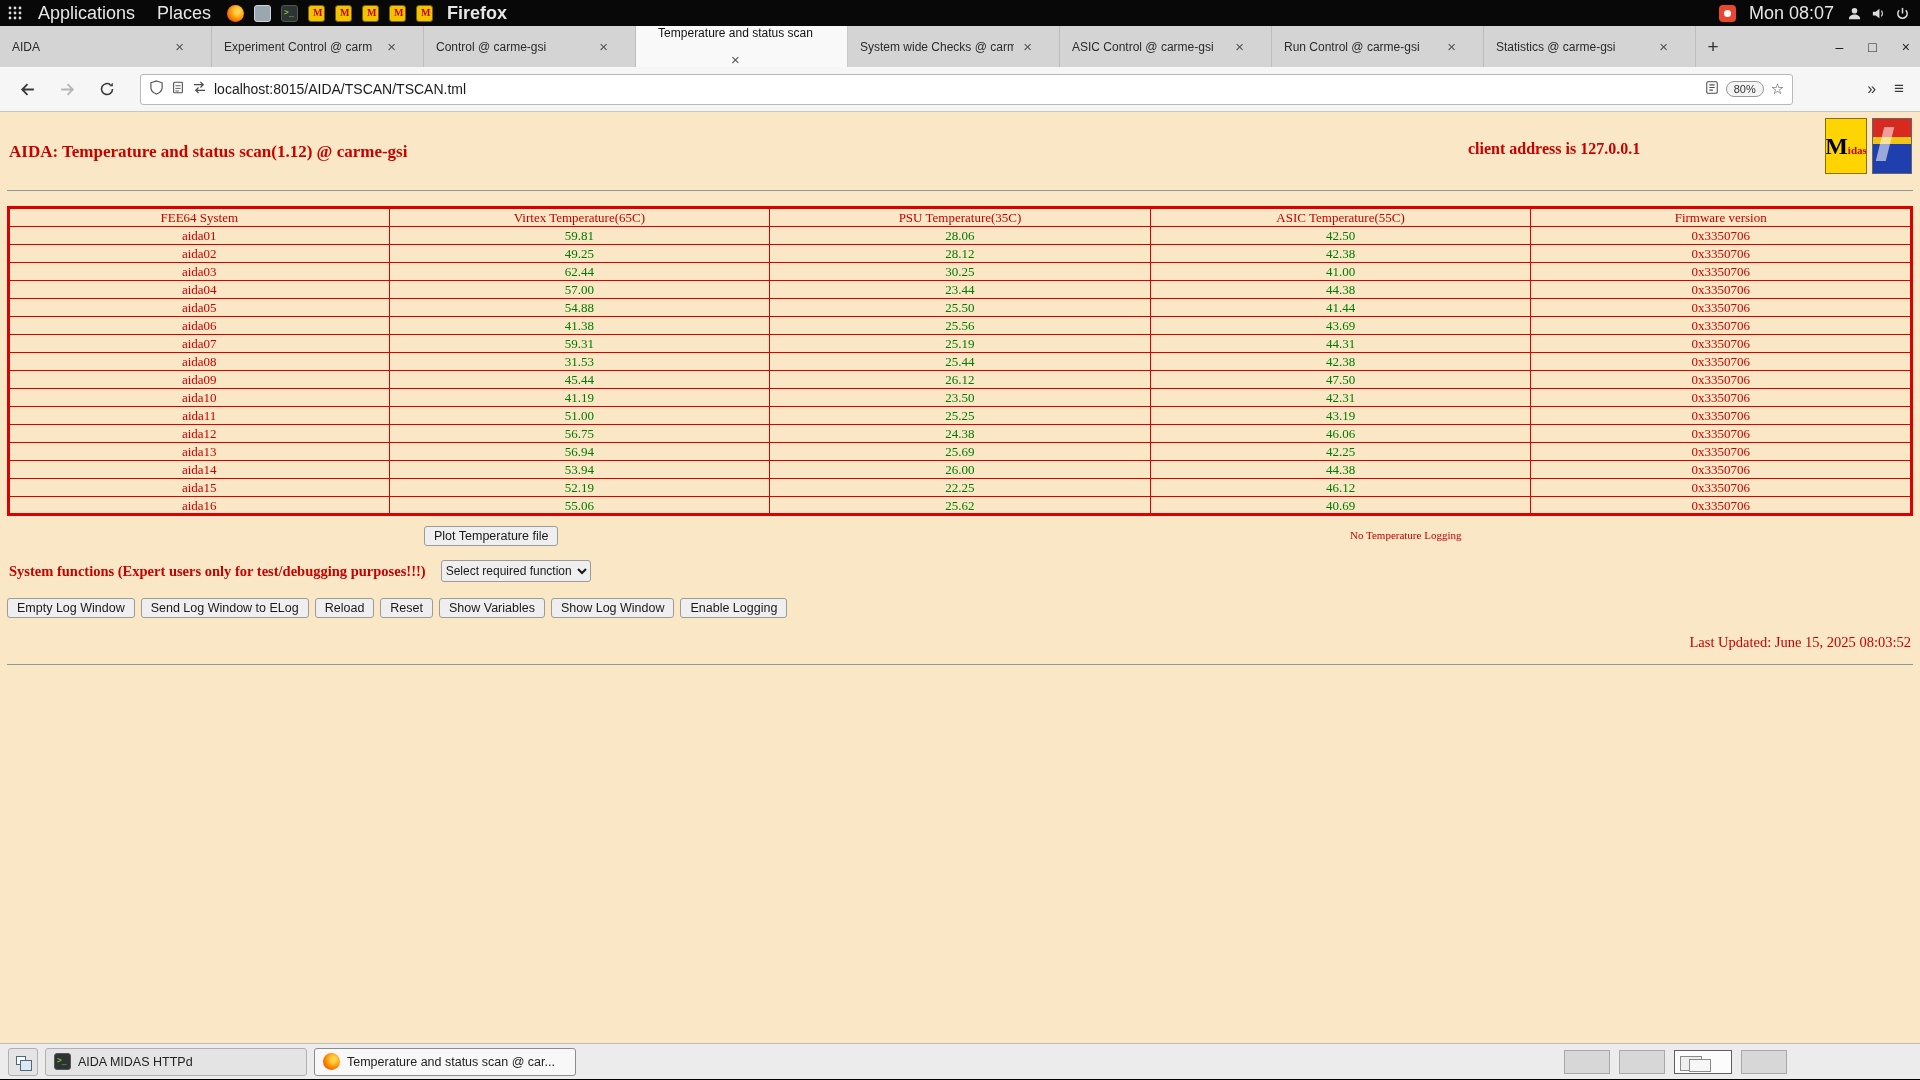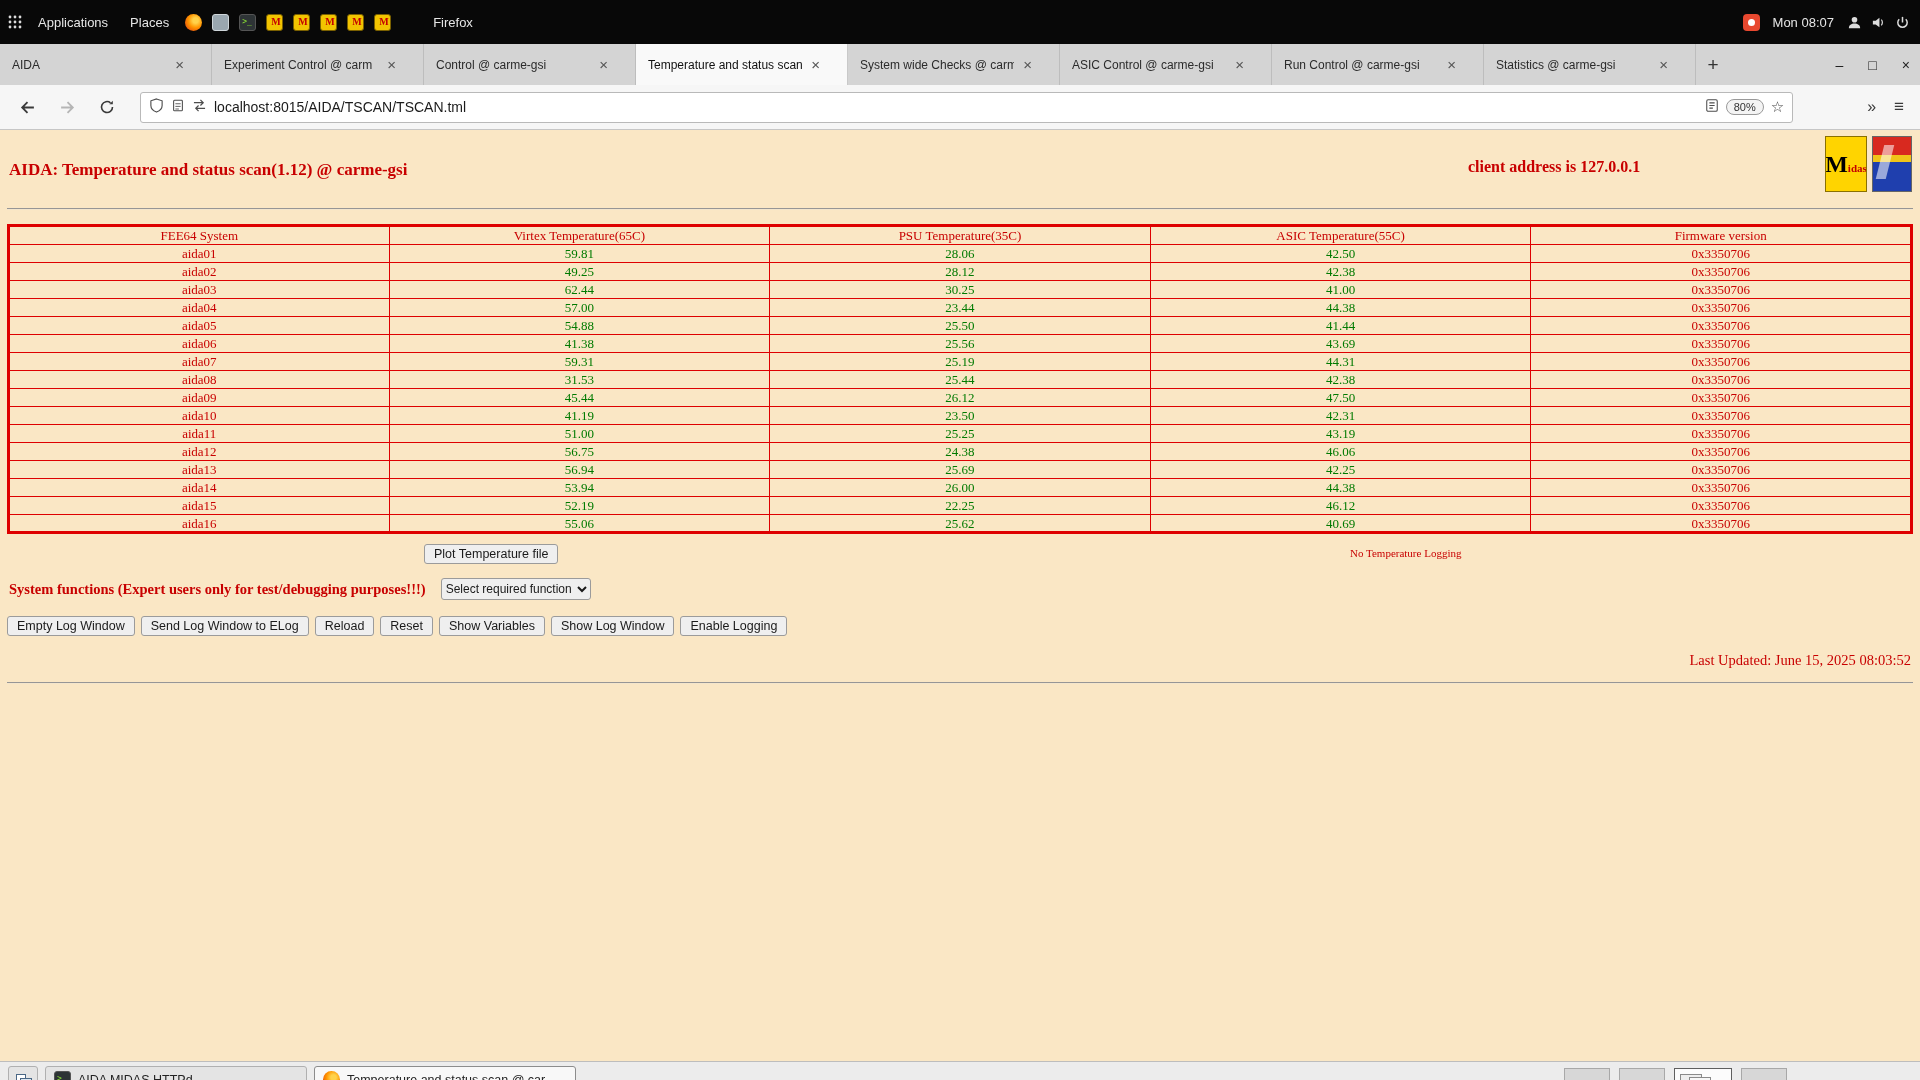--- a/index.html
+++ b/index.html
@@ -5,27 +5,27 @@
   :root{
     --page_bg:#FAE7C5; --red:#C80000; --green:#007A00; --border_red:#DE0000;
     --chrome_strip:#d4d4d4; --chrome_bar:#f6f6f6;
   }
   *{box-sizing:border-box; margin:0; padding:0;}
   html,body{width:1920px; height:1080px; overflow:hidden;}
   body{font-family:"Liberation Sans", sans-serif; background:#000;}
   .screen{position:relative; width:1920px; height:1080px; display:flex; flex-direction:column;}
 
   
-  .gnome-bar{height:44px; background:#080808; color:#e6e6e6; display:flex; align-items:center;
-             justify-content:space-between; font-size:13px; flex:0 0 auto;}
+  .gnome-bar{height:26px; background:#080808; color:#e6e6e6; display:flex; align-items:center;
+             justify-content:space-between; font-size:18px; flex:0 0 auto;}
   .gb-left,.gb-right{display:flex; align-items:center; height:100%;}
   .gb-left{padding-left:8px; gap:10px;}
   .gb-right{padding-right:10px; gap:9px;}
   .gb-menu{padding:0 6px; cursor:default;}
-  .gb-appname{font-weight:normal; margin-left:32px;}
+  .gb-appname{font-weight:bold; margin-left:4px;}
   .gb-clock{padding:0 4px;}
   .gb-ic{width:17px; height:17px; display:inline-block; border-radius:3px; position:relative;}
   .gb-ic.firefox{border-radius:50%;
      background:radial-gradient(circle at 62% 38%, #ffd24a 0 18%, #ff9500 48%, #e8590c 78%, #b33a1c 100%);}
   .gb-ic.files{background:#9aa7b0; border:1px solid #cfd6da;}
   .gb-ic.terminal{background:#2e3436; border:1px solid #555;}
   .gb-ic.terminal::after{content:">_"; color:#8ae234; font-size:8px; font-family:"DejaVu Sans Mono",monospace;
      position:absolute; left:2px; top:2px;}
   .gb-ic.midas{background:#f2c400; border:1px solid #7a6000;}
   .gb-ic.midas::after{content:"M"; color:#c40000; font-weight:bold; font-size:10px;
@@ -33,21 +33,21 @@
   .gb-ic.rec{background:#e8482f; border-radius:4px;}
   .gb-ic.rec::after{content:""; position:absolute; left:5px; top:5px; width:7px; height:7px;
      border-radius:50%; background:#fff;}
   .gb-svg{display:inline-flex; align-items:center;}
 
   
   .tabbar{height:41px; background:var(--chrome_strip); display:flex; align-items:stretch; position:relative; flex:0 0 auto;}
   .tabs{display:flex; align-items:stretch;}
   .tab{width:212px; display:flex; align-items:center; gap:6px; padding:0 24px 0 12px;
        border-right:1px solid #bdbdbd; font-size:12px; color:#2b2b2b; cursor:default; background:var(--chrome_strip);}
-  .tab.active{background:#f9f9f9; color:#111; border-right:1px solid #c9c9c9;}
+  .tab.active{background:#f9f9f9; color:#111; border-right:1px solid #c9c9c9;flex-direction:column;}
   .tab-label{flex:1; white-space:nowrap; overflow:hidden;}
   .tab-close{color:#555; font-size:15px; line-height:15px; padding:0 3px; cursor:default;}
   .newtab{width:34px; display:flex; align-items:center; justify-content:center; font-size:19px; color:#333;}
   .win-controls{position:absolute; right:10px; top:0; height:100%; display:flex; align-items:center; gap:25px;
      color:#222; font-size:14px;}
   .win-controls span{cursor:default;}
 
   
   .navbar{height:45px; background:var(--chrome_bar); border-bottom:1px solid #c6c6c6;
           display:flex; align-items:center; padding:0 12px; gap:10px; flex:0 0 auto;}

